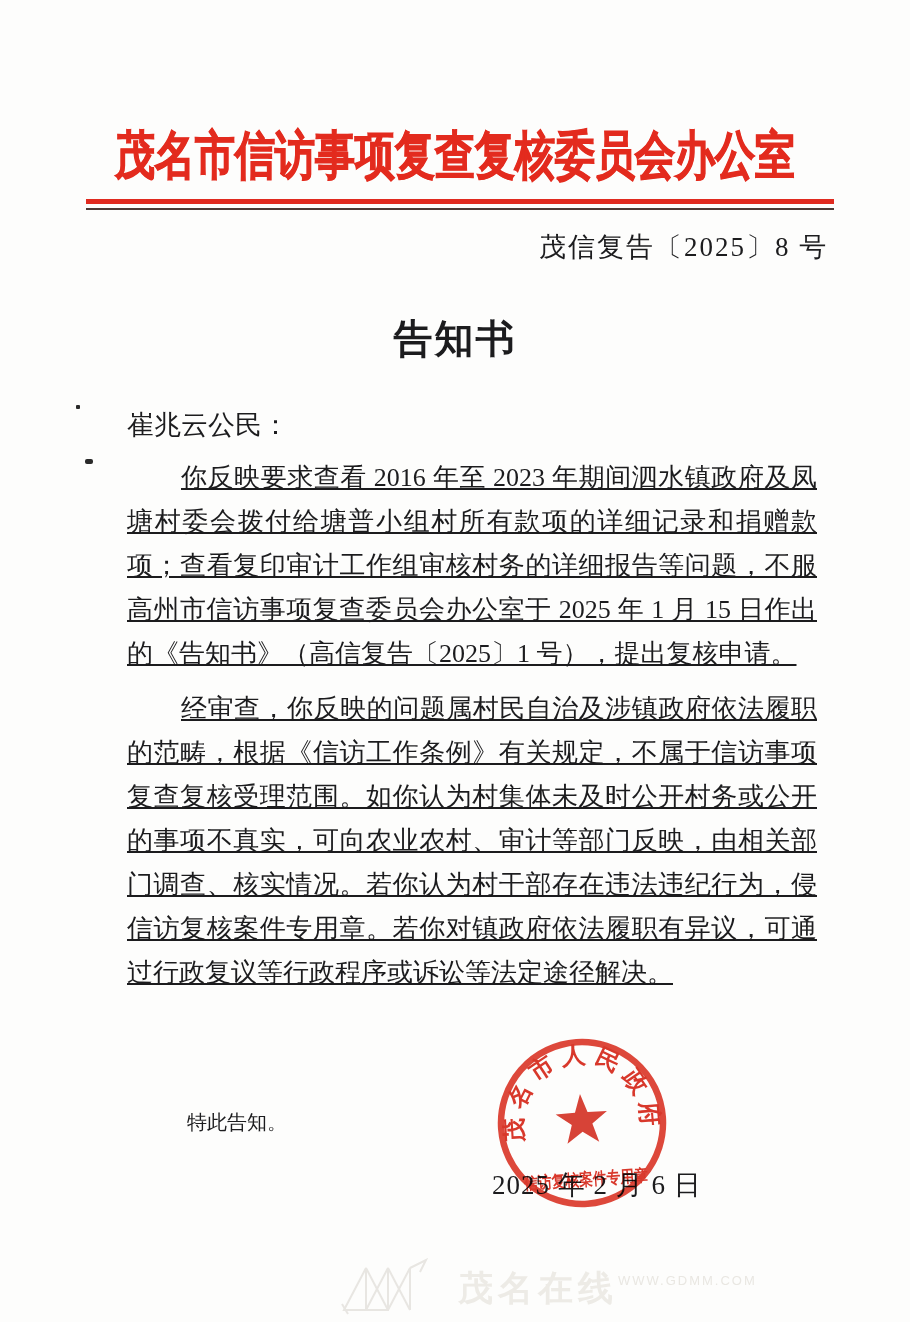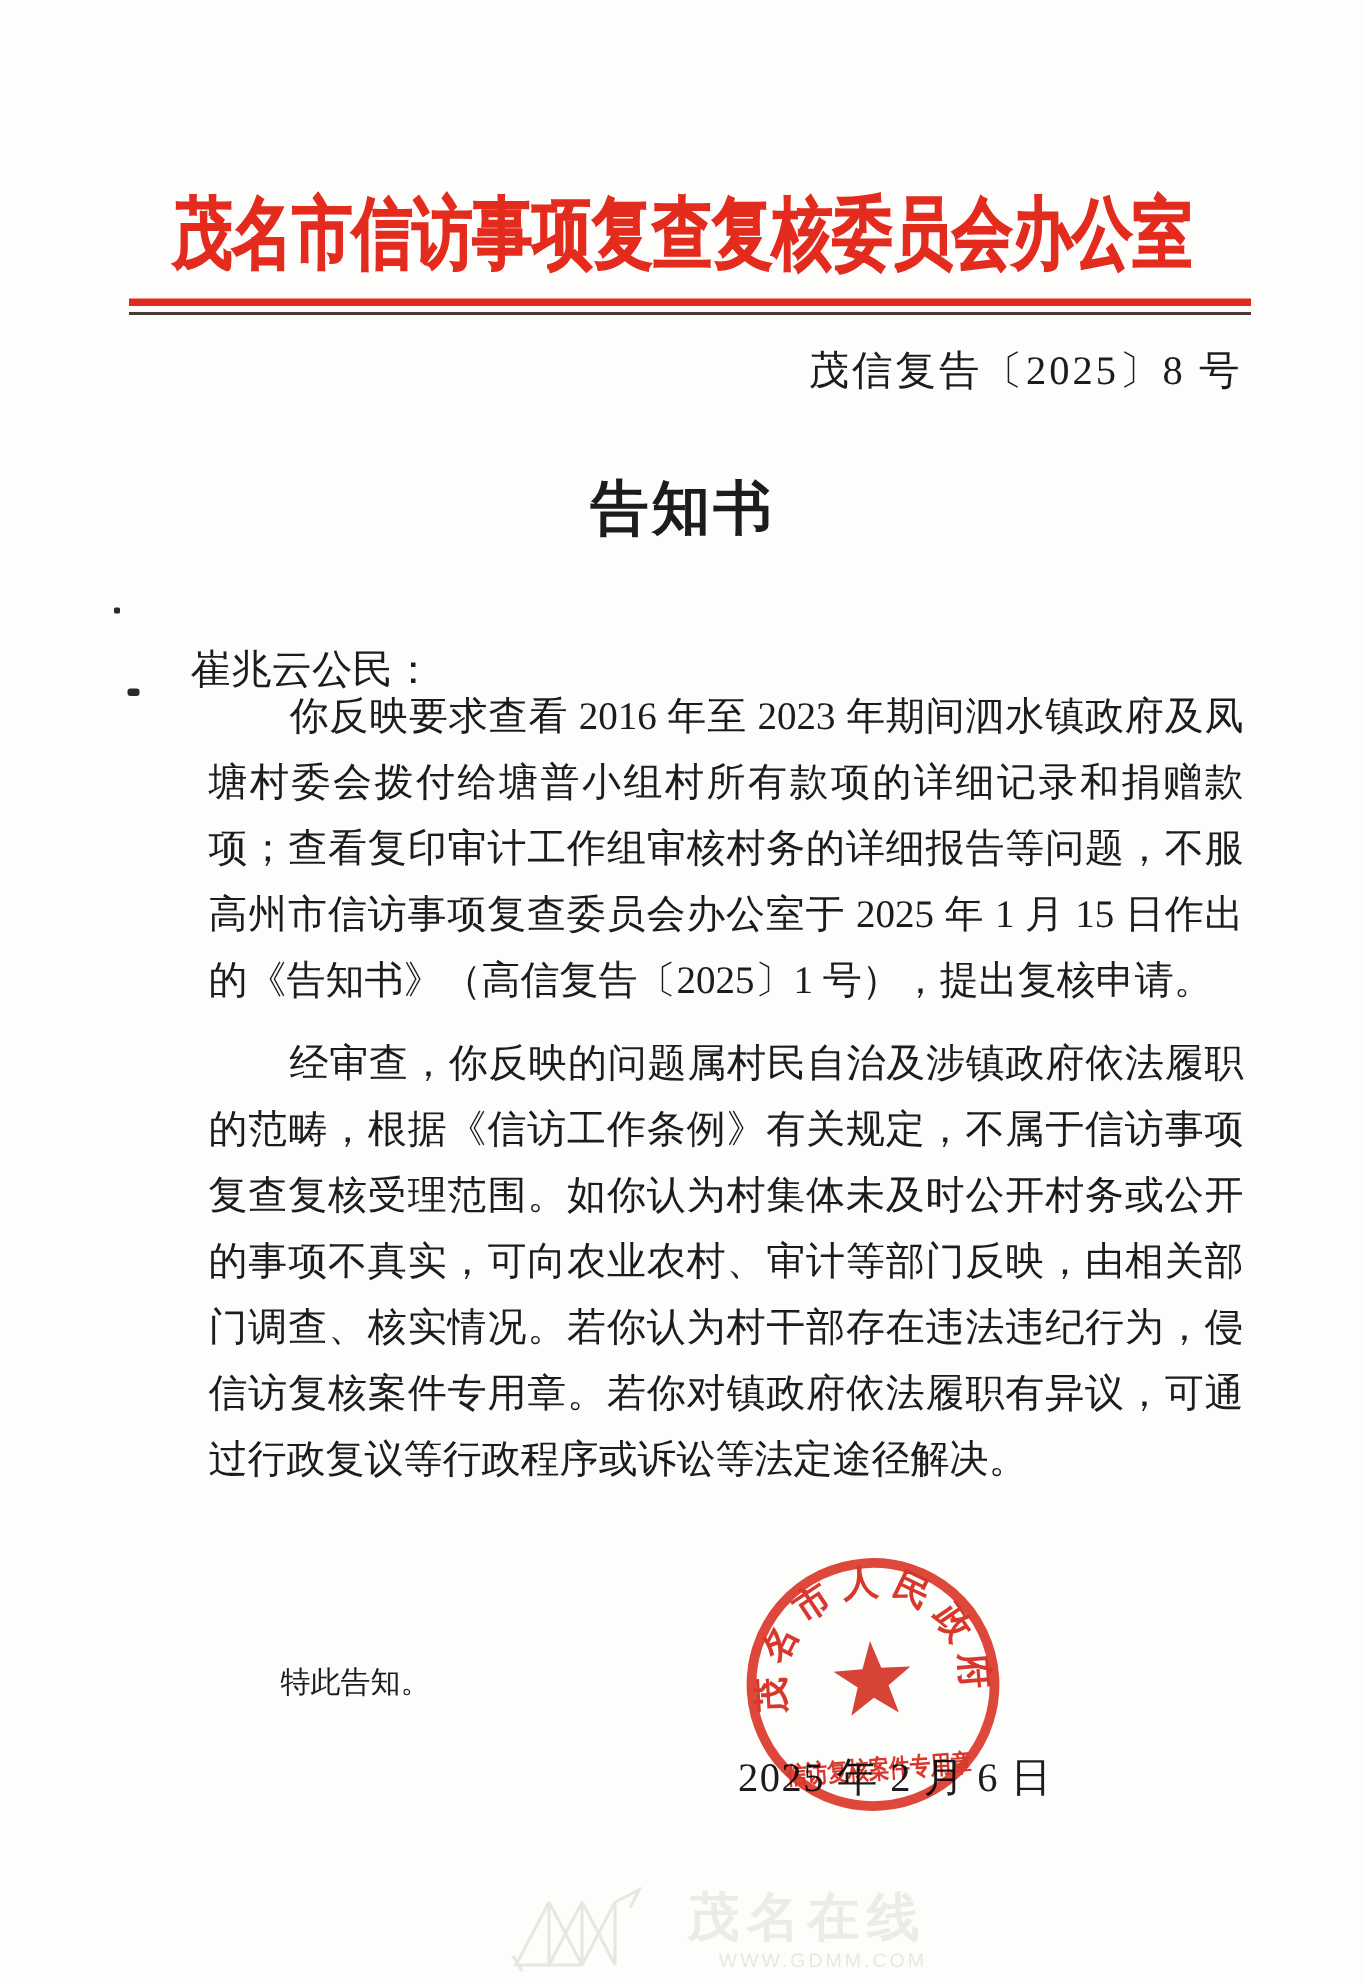--- a/index.html
+++ b/index.html
@@ -31,28 +31,28 @@
   .doc-number{
     position:absolute;left:539px;top:229px;
     font-size:27px;letter-spacing:2px;white-space:nowrap;
   }
 
   .doc-title{
     position:absolute;top:312px;left:0;width:910px;text-align:center;
     font-size:39px;font-weight:bold;letter-spacing:2px;
   }
 
-  .textblock{position:absolute;left:139px;width:690px;}
+  .textblock{position:absolute;left:127px;width:690px;text-decoration:underline;}
   .line{
     height:44px;line-height:44px;font-size:26px;
     white-space:normal;
   }
   .just{text-align:justify;text-align-last:justify;}
   .indent{padding-left:54px;box-sizing:border-box;}
-  .salutation{position:absolute;left:127px;top:424px;font-size:27px;line-height:44px;}
+  .salutation{position:absolute;left:127px;top:403px;font-size:27px;line-height:44px;}
 
   .closing{position:absolute;left:127px;top:1100px;width:690px;
     font-size:20px;line-height:44px;padding-left:60px;box-sizing:border-box;}
 
   .issue-date{
     position:absolute;left:492px;top:1167px;
     font-size:27px;letter-spacing:1px;white-space:nowrap;
   }
 
   .seal{
@@ -62,21 +62,21 @@
     pointer-events:none;
   }
   .seal text, .seal textPath{
     font-family:"Liberation Serif","DejaVu Serif",serif;
     font-weight:bold;fill:#d8281b;
   }
 
   .watermark{
     position:absolute;left:340px;top:1258px;display:flex;align-items:center;gap:14px;
   }
-  .wm-text{display:flex;flex-direction:column;line-height:1;align-items:flex-end;}
+  .wm-text{display:flex;line-height:1;}
   .wm-name{font-size:35px;font-weight:bold;color:#edebe6;letter-spacing:5px;
     font-family:"Liberation Sans","DejaVu Sans",sans-serif;}
   .wm-url{font-size:13px;color:#e9e7e2;letter-spacing:2px;margin-top:4px;
     font-family:"Liberation Sans","DejaVu Sans",sans-serif;}
 
   .speck{position:absolute;background:#2a2a2a;border-radius:1px;}
   .speck-1{left:76px;top:405px;width:4px;height:4px;}
   .speck-2{left:85px;top:459px;width:8px;height:5px;border-radius:2px;}
 </style>
 </head>

